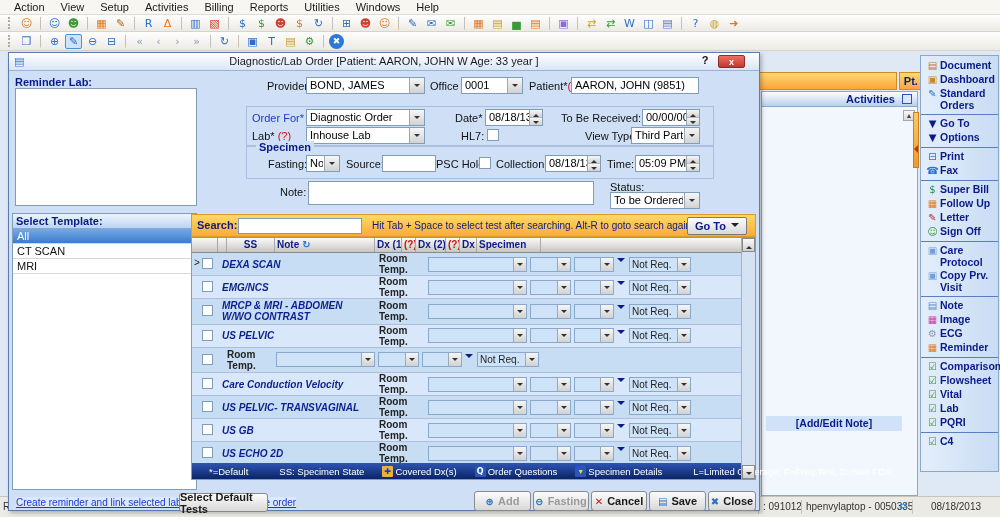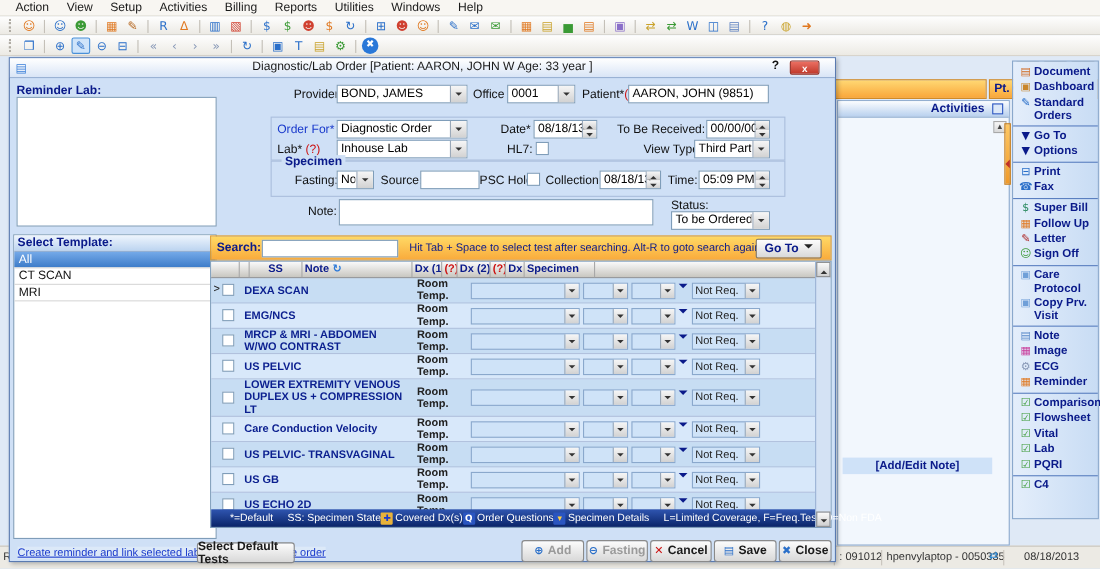--- a/index.html
+++ b/index.html
@@ -104,34 +104,34 @@
   .hdx1{width:27px;} .hq{width:14px;color:#cc1111;text-align:center;} .hdx2{width:30px;} .hdx{width:17px;} .hspec{width:64px;} .hfill{flex:1;border-right:none!important;}
   #note-refresh { color:#2a78d8; font-weight:bold; margin-left:3px; }
   #tbody { height:212px; display:flex; flex-direction:column; overflow:hidden; width:551px; }
   .trow { flex:1; display:flex; align-items:center; border-bottom:1px solid #aebedb; background:#d8e8fa; position:relative; }
   .trow.tall { flex:1.5; }
   .trow:nth-of-type(odd) { background:#c7ddf3; }
   .c-marker { width:26px; flex:none; position:relative; height:100%; }
   .rowmark { position:absolute; left:2px; top:50%; margin-top:-7px; color:#222; font-size:10px; display:none; }
   .rowmark.show { display:block; }
   .c-marker .cb { position:absolute; left:10px; top:50%; margin-top:-6px; width:11px; height:11px; background:#fff; border:1px solid #7f9db9; }
-  .c-name { width:152px; flex:none; color:#0b1f8f; font-weight:bold; font-size:10px; line-height:11px; padding-left:4px; }
+  .c-name { width:152px; flex:none; color:#0b1f8f; font-weight:bold; font-size:10px; line-height:11px; padding-left:4px;font-style:italic; }
   .c-gap { width:9px; flex:none; }
   .c-ss { width:48px; flex:none; font-size:10px; color:#222;font-weight:bold; }
   .rcombo { flex:none; position:relative; height:15px; background:#cfe3f8; border:1px solid #8aa8cc; font-size:10px; }
   .rcombo .cval { position:absolute; left:2px; top:1px; right:15px; white-space:nowrap; overflow:hidden; color:#222; }
   .rcombo .dbtn { width:13px; }
   .rcombo .dbtn::after { left:3px; top:5px; }
   .c-note { width:99px; margin-left:1px; }
   .c-dx1 { width:41px; margin-left:3px; }
   .c-dx2 { width:40px; margin-left:3px; }
   .c-dxar { width:13px; flex:none; text-align:center; }
   .c-dxar::after { content:""; display:inline-block; border:4px solid transparent; border-top-color:#0a1a8a; vertical-align:2px; }
   .c-spec { width:62px; margin-left:2px; }
-  #tlegend { position:absolute; left:0; bottom:0; width:551px; height:16px; background:linear-gradient(#2f55b0,#0a2468); color:#fff; font-size:9.5px; display:flex; align-items:center; gap:0; padding-left:4px; white-space:nowrap; }
+  #tlegend { position:absolute; left:0; bottom:0; width:551px; height:16px; background:linear-gradient(#2f55b0,#0a2468); color:#fff; font-size:9.5px; display:flex; align-items:center; gap:18px; padding-left:4px; white-space:nowrap; }
   .lg-ic { display:inline-flex; width:11px; height:11px; align-items:center; justify-content:center; font-size:8px; font-weight:bold; border-radius:1px; margin-right:2px; }
   .lgitem { display:flex; align-items:center; }
   #vscroll { position:absolute; right:0; top:0; width:14px; height:241px; background:#d4e2f4; border-left:1px solid #9ab2d4; }
   .varrow { position:absolute; left:0; width:13px; height:14px; background:linear-gradient(#fafafa,#cfcfcf); border:1px solid #8a8a8a; }
   .varrow::after { content:""; position:absolute; left:3px; border:3px solid transparent; }
   #vup { top:0; } #vup::after { top:4px; border-bottom-color:#333; }
   #vdn { bottom:0; } #vdn::after { top:6px; border-top-color:#333; }
 
   
   #flink { position:absolute; left:7px; top:444px; color:#1a3acc; text-decoration:underline; font-size:10px; cursor:pointer; background:#dce9f8; }
@@ -614,21 +614,20 @@
             <span class="cval">Not Req.</span>
             <span class="dbtn"></span>
           </div>
         </div>
 
         <div class="trow tall">
           <div class="c-marker">
 
             <span class="cb"></span>
           </div>
-          <div class="c-name">LOWER EXTREMITY VENOUS DUPLEX US + COMPRESSION LT</div>
           <div class="c-gap"></div>
           <div class="c-ss">Room Temp.</div>
           <div class="rcombo c-note">
             <span class="cval"></span>
             <span class="dbtn"></span>
           </div>
           <div class="rcombo c-dx1">
             <span class="cval"></span>
             <span class="dbtn"></span>
           </div>

